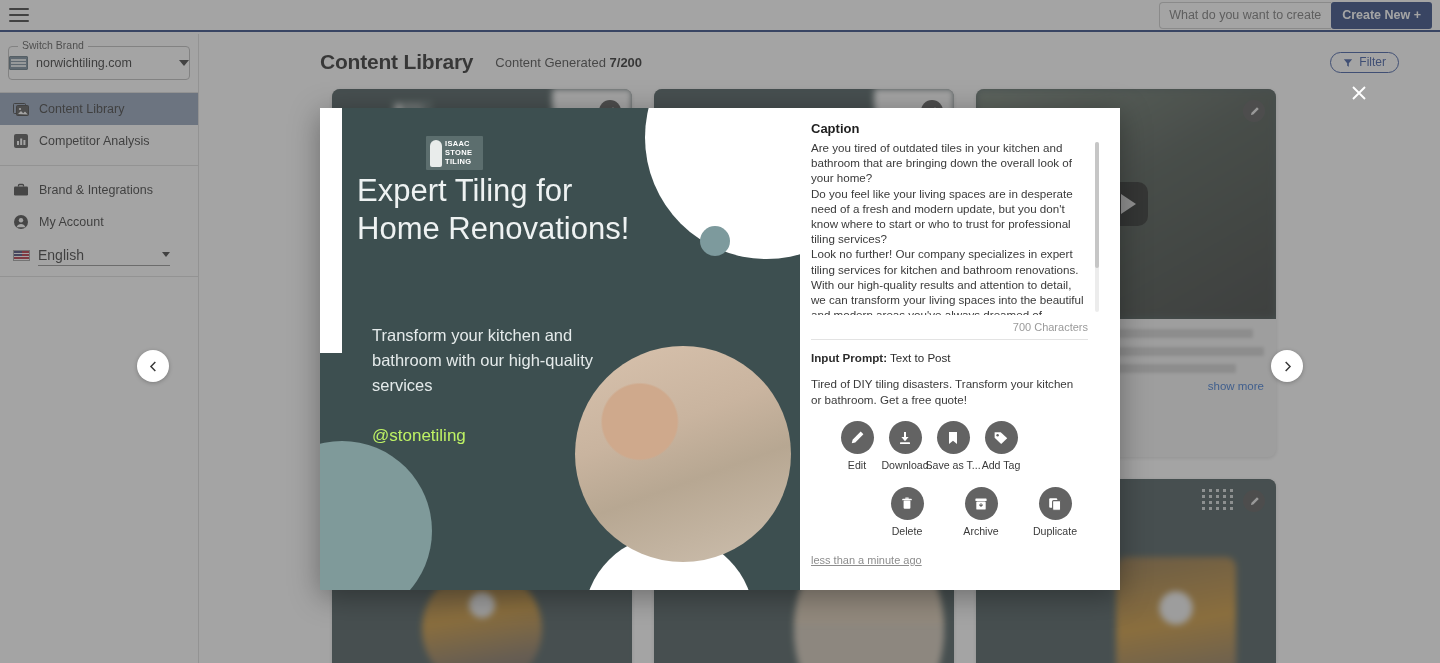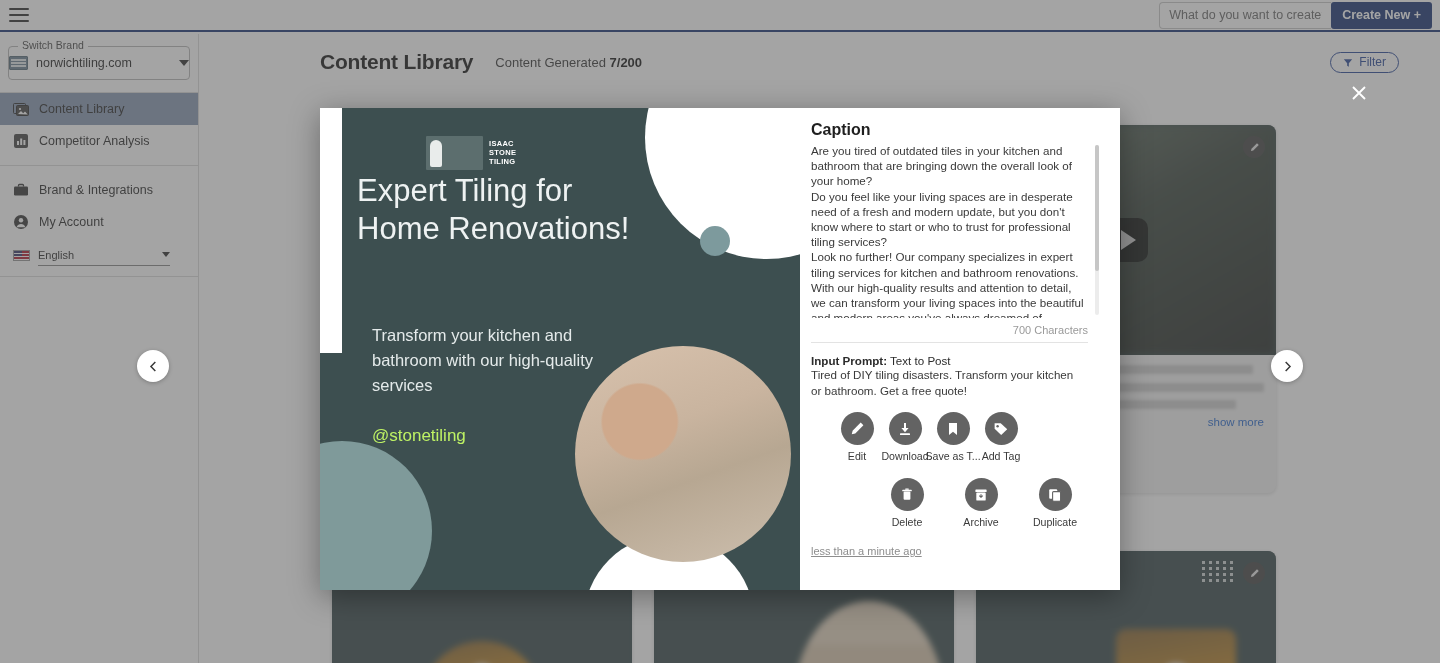--- a/index.html
+++ b/index.html
@@ -67,21 +67,21 @@
     width:17px; height:11px; background:#b22234; position:relative; overflow:hidden; flex:0 0 17px;
     border:1px solid #9a9a9a;
   }
   .flag::before{content:"";position:absolute;left:0;top:0;width:8px;height:6px;background:#3c3b6e;}
   .flag::after{content:"";position:absolute;left:0;top:0;right:0;bottom:0;
     background:repeating-linear-gradient(to bottom,transparent 0 2px,#fff 2px 3px);}
   .lang-select {
     flex:1; display:flex; align-items:center; border-bottom:1px solid #8a8a8a;
     height:22px; margin-right:28px;
   }
-  .lang-label { font-size:11px; color:#2f2f2f; flex:1; }
+  .lang-label { font-size:14px; color:#2f2f2f; flex:1; }
   .caret-sm { width:0;height:0;border-left:4px solid transparent;border-right:4px solid transparent;border-top:5px solid #333; }
 
   
   .main { position:absolute; top:34px; left:199px; width:1241px; height:629px; background:#fff; overflow:hidden; }
   .main-head { display:flex; align-items:center; padding: 16px 0 0 121px; }
   .page-title { font-size:21px; font-weight:bold; color:#1c1c1c; letter-spacing:-0.2px; }
   .gen-count { margin-left:22px; font-size:13px; color:#3d3d3d; }
   .gen-count b { font-weight:bold; color:#1c1c1c; }
   .filter-btn {
     margin-left:auto; margin-right:41px; display:flex; align-items:center; gap:6px;
@@ -90,21 +90,21 @@
   }
   .funnel { width:10px;height:10px; }
 
   
   .grid {
     position:absolute; top:55px; left:133px; width:1108px;
     display:flex; flex-wrap:wrap; gap:22px;
   }
   .card {
     width:300px; height:368px; background:#f2f2f2; border-radius:8px;
-    position:relative; overflow:hidden; box-shadow: 0 1px 4px rgba(0,0,0,.14); margin-top: 36px;
+    position:relative; overflow:hidden; box-shadow: 0 1px 4px rgba(0,0,0,.14);
   }
   .card-media { position:relative; width:100%; height:230px; overflow:hidden; background:#3d4f50; }
   .edit-pill {
     position:absolute; top:11px; right:11px; width:22px; height:22px; border-radius:50%;
     background:#4a4a4a; display:flex; align-items:center; justify-content:center; z-index:6;
   }
   .edit-pill svg { width:11px; height:11px; }
   .card-body { padding: 10px 12px; font-size:11px; color:#666; }
   .blur-line { height:9px; background:#cfcfcf; border-radius:2px; margin-bottom:7px; filter: blur(1.6px); }
   .link-blue { color:#2f6fd0; font-size:11.5px; }
@@ -180,37 +180,37 @@
   .bp-circle-tr { position:absolute; right:-88px; top:-92px; width:243px; height:243px; border-radius:50%; background:#fff; }
   .bp-dot { position:absolute; left:380px; top:118px; width:30px; height:30px; border-radius:50%; background:#7d9a9d; }
   .bp-teal-bl { position:absolute; left:-68px; top:333px; width:180px; height:180px; border-radius:50%; background:#7f9a9a; }
   .bp-white-b { position:absolute; left:264px; top:427px; width:170px; height:170px; border-radius:50%; background:#fff; }
   .bp-photo {
     position:absolute; left:255px; top:238px; width:216px; height:216px; border-radius:50%; overflow:hidden;
   }
   .bp-logo { position:absolute; left:106px; top:28px; width:57px; height:34px; background:#5c6e6e;
     display:flex; align-items:center; gap:3px; padding: 3px 4px; border-radius:1px; }
   .bp-logo .stone { width:12px; height:27px; background:#e9eceb; border-radius:6px 6px 2px 2px; flex:0 0 12px;}
-  .bp-logo .ltext { display:flex; flex-direction:column; gap:1px;margin-left:44px; }
+  .bp-logo .ltext { display:flex; flex-direction:column; gap:1px; }
   .bp-logo .ltext b { font-size:7.5px; color:#fff; line-height:8px; font-weight:900; letter-spacing:.3px; font-family:"Liberation Sans", sans-serif;}
   .bp-h1 { position:absolute; left:37px; top:64px; width:300px; font-size:31px; line-height:38px; color:#eef2f2; font-weight:400; }
   .bp-sub { position:absolute; left:52px; top:215px; width:230px; font-size:16.5px; line-height:25px; color:#e4eaea; font-weight:400; }
   .bp-handle { position:absolute; left:52px; top:318px; font-size:17px; color:#bef264; }
 
   
-  .cap-title { font-size:16px; font-weight:bold; color:#1f1f1f; margin-bottom:4px; }
+  .cap-title { font-size:13px; font-weight:bold; color:#1f1f1f; margin-bottom:4px; }
   .cap-scrollwrap { position:relative; height:175px; overflow:hidden; }
   .cap-text { font-size:11.6px; line-height:15.2px; color:#3a3a3a; padding-right:14px; white-space:pre-line; }
   .cap-scrollbar { position:absolute; right:3px; top:2px; width:4px; height:170px; background:#ececec; border-radius:2px;}
   .cap-scrollbar i { position:absolute; left:0; top:0; width:4px; height:126px; background:#c6c6c6; border-radius:2px; display:block;}
   .cap-count { text-align:right; font-size:11px; color:#9a9a9a; padding: 6px 14px 0 0; }
   .hr { height:1px; background:#e3e3e3; margin: 6px 14px 0 0; }
   .prompt-line { font-size:11.6px; color:#2c2c2c; margin-top:11px; }
   .prompt-line b { font-weight:bold; }
-  .prompt-body { font-size:11.6px; line-height:15.5px; color:#3a3a3a; margin-top:0; padding-right:16px; }
+  .prompt-body { font-size:11.6px; line-height:15.5px; color:#3a3a3a; margin-top:12px; padding-right:16px; }
 
   .action-row { display:flex; gap:0; margin-top:14px; padding-left:22px; }
   .action { width:48px; display:flex; flex-direction:column; align-items:center; cursor:pointer; }
   .action .circle {
     width:33px; height:33px; border-radius:50%; background:#636363;
     display:flex; align-items:center; justify-content:center;
   }
   .action .circle svg { width:16px; height:16px; fill:#fff; }
   .action .lbl { margin-top:5px; font-size:10.6px; color:#3a3a3a; white-space:nowrap; }
   .action-row.second { margin-top:16px; padding-left:72px; gap:26px; }

